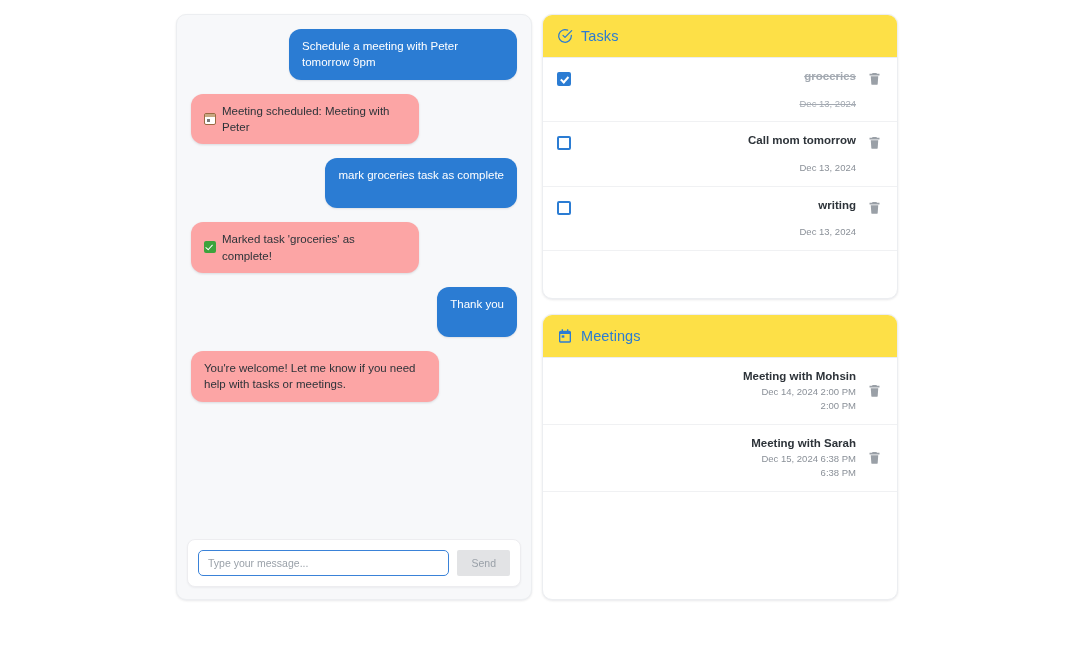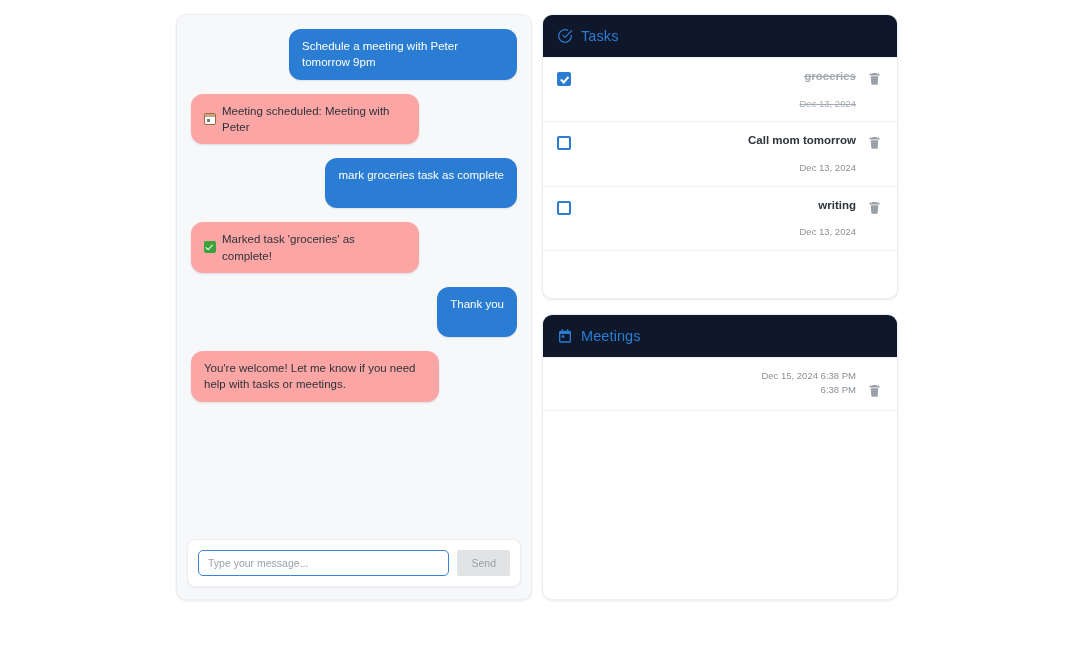--- a/index.html
+++ b/index.html
@@ -176,21 +176,21 @@
     overflow: hidden;
     display: flex;
     flex-direction: column;
   }
   #tasks-panel   { top: 14px;  height: 285px; }
   #meetings-panel{ top: 314px; height: 286px; }
 
   .panel-head {
     flex: 0 0 auto;
     height: 43px;
-    background: #0f172a;
+    background: #fde047;
     border-bottom: 1px solid #ebedf0;
     display: flex;
     align-items: center;
     gap: 8px;
     padding: 0 14px;
   }
   .panel-title {
     color: #2b7cd3;
     font-size: 14.5px;
     font-weight: 400;
@@ -389,30 +389,43 @@
       <span>
         <svg class="icon-blue" width="16" height="16" viewBox="0 0 24 24" fill="currentColor">
           <path d="M7 2v2H5.5A2.5 2.5 0 0 0 3 6.5V20a2 2 0 0 0 2 2h14a2 2 0 0 0 2-2V6.5A2.5 2.5 0 0 0 18.5 4H17V2h-2v2H9V2H7zM5 9h14v11H5V9z"></path>
           <rect x="7" y="11" width="4" height="3.5" fill="currentColor"></rect>
         </svg>
       </span>
       <span class="panel-title">Meetings</span>
     </div>
     <div class="panel-body">
 
-
-
       <div class="row">
         <div class="row-main">
-          <div class="meet-sub">Dec 15, 2024 6:38 PM</div>
-          <div class="meet-sub">6:38 PM</div>
+          <div class="meet-title">Meeting with Mohsin</div>
+          <div class="meet-sub">Dec 14, 2024 2:00 PM</div>
+          <div class="meet-sub">2:00 PM</div>
         </div>
         <span class="trash" style="margin-top:14px">
           <svg width="15" height="15" viewBox="0 0 24 24" fill="currentColor">
             <path d="M9 3h6l1 1.5h4V7H4V4.5h4L9 3zM6 8.5h12l-.9 12.1A1.6 1.6 0 0 1 15.5 22h-7a1.6 1.6 0 0 1-1.6-1.4L6 8.5z"></path>
           </svg>
         </span>
       </div>
 
+
+      <div class="row">
+        <div class="row-main">
+          <div class="meet-title">Meeting with Sarah</div>
+          <div class="meet-sub">Dec 15, 2024 6:38 PM</div>
+          <div class="meet-sub">6:38 PM</div>
+        </div>
+        <span class="trash" style="margin-top:14px">
+          <svg width="15" height="15" viewBox="0 0 24 24" fill="currentColor">
+            <path d="M9 3h6l1 1.5h4V7H4V4.5h4L9 3zM6 8.5h12l-.9 12.1A1.6 1.6 0 0 1 15.5 22h-7a1.6 1.6 0 0 1-1.6-1.4L6 8.5z"></path>
+          </svg>
+        </span>
+      </div>
+
     </div>
   </div>
 
 </div>
 
 </body></html>

